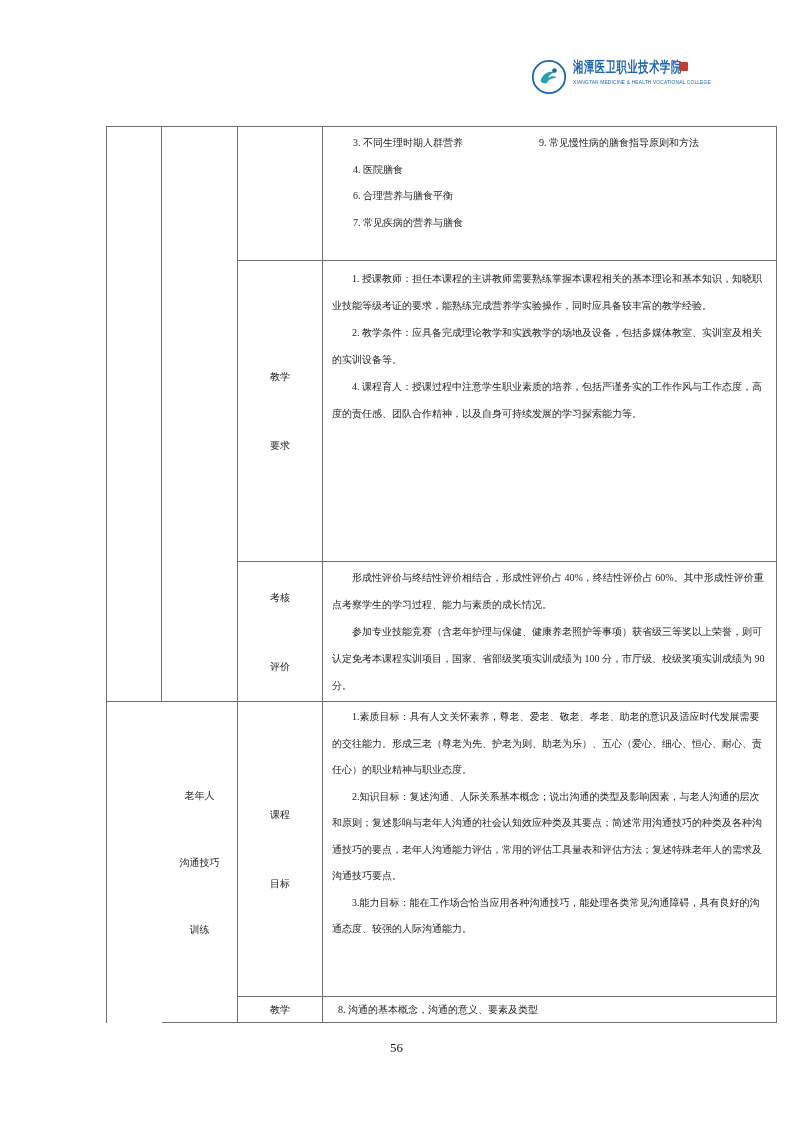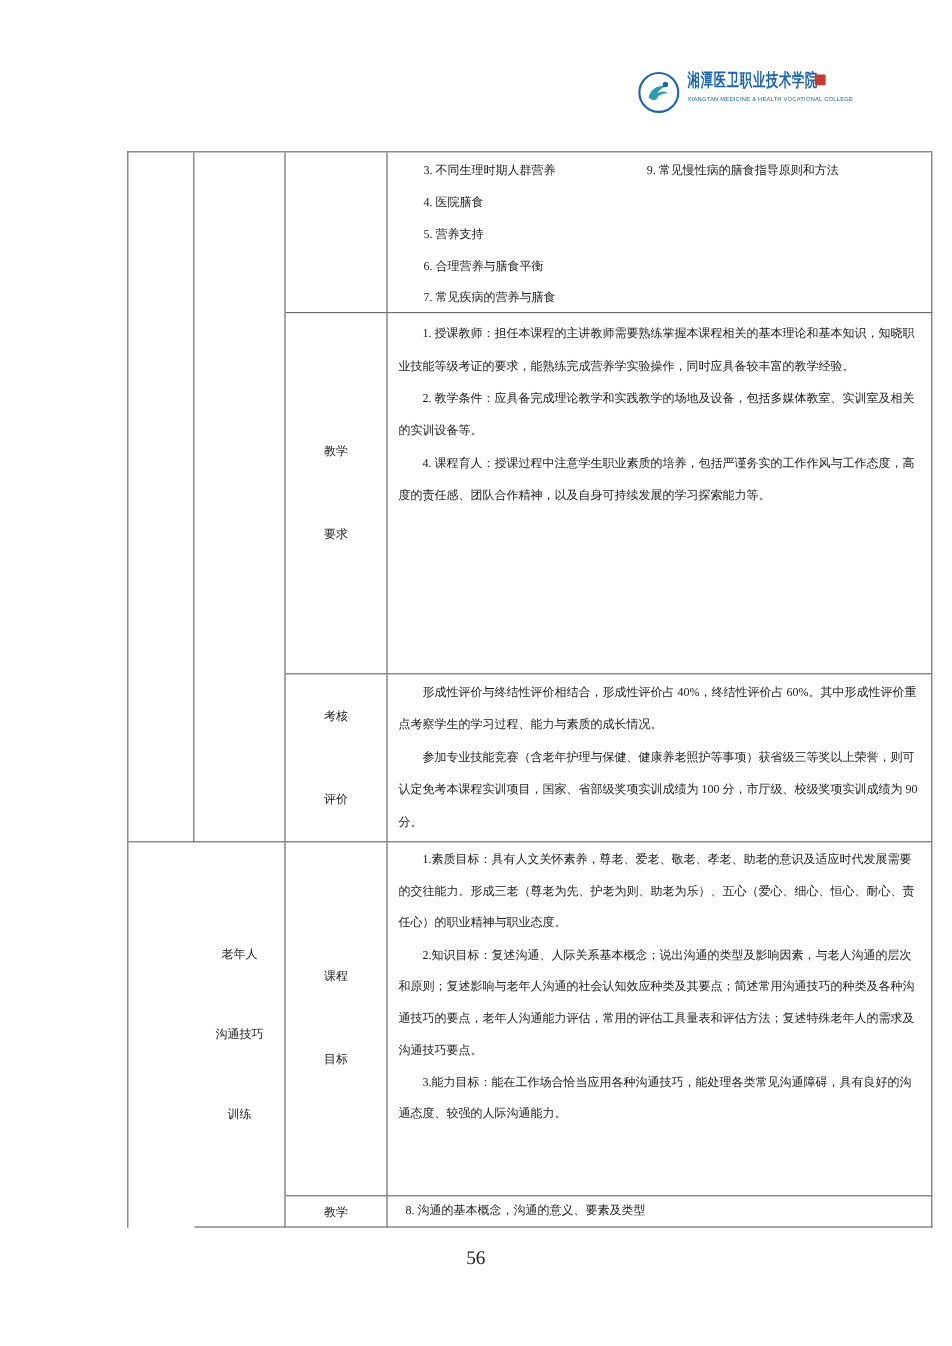--- a/index.html
+++ b/index.html
@@ -79,21 +79,21 @@
 
   
   .list-wrap { padding-left:21px; line-height:26.5px; }
   .list-first { display:flex; }
   .list-left { display:inline-block; width:186px; flex:0 0 auto; }
   .list-right { display:inline-block; }
 
   
   .page-number {
     position:absolute; top:1040px; left:0; right:0;
-    text-align:center; font-size:16px; color:#1c1c1c;
+    text-align:center; font-size:13px; color:#1c1c1c;
   }
 </style>
 </head>
 <body>
 
 <div class="page">
 
   <div class="logo">
     <span class="logo-mark">
       <svg width="36" height="36" viewBox="0 0 36 36">
@@ -115,21 +115,20 @@
     <div class="cell c-name-prev"></div>
 
     <div class="cell c-cat-a"></div>
     <div class="cell c-body-a body-cell">
       <div class="list-wrap">
         <div class="list-first">
           <span class="list-left">3. 不同生理时期人群营养</span>
           <span class="list-right">9. 常见慢性病的膳食指导原则和方法</span>
         </div>
         <div>4. 医院膳食</div>
-        <div>5. 营养支持</div>
         <div>6. 合理营养与膳食平衡</div>
         <div>7. 常见疾病的营养与膳食</div>
       </div>
     </div>
 
     <div class="cell c-cat-b center-cell">
       <span class="cat-line">教学</span>
       <span class="cat-line">要求</span>
     </div>
     <div class="cell c-body-b body-cell">

